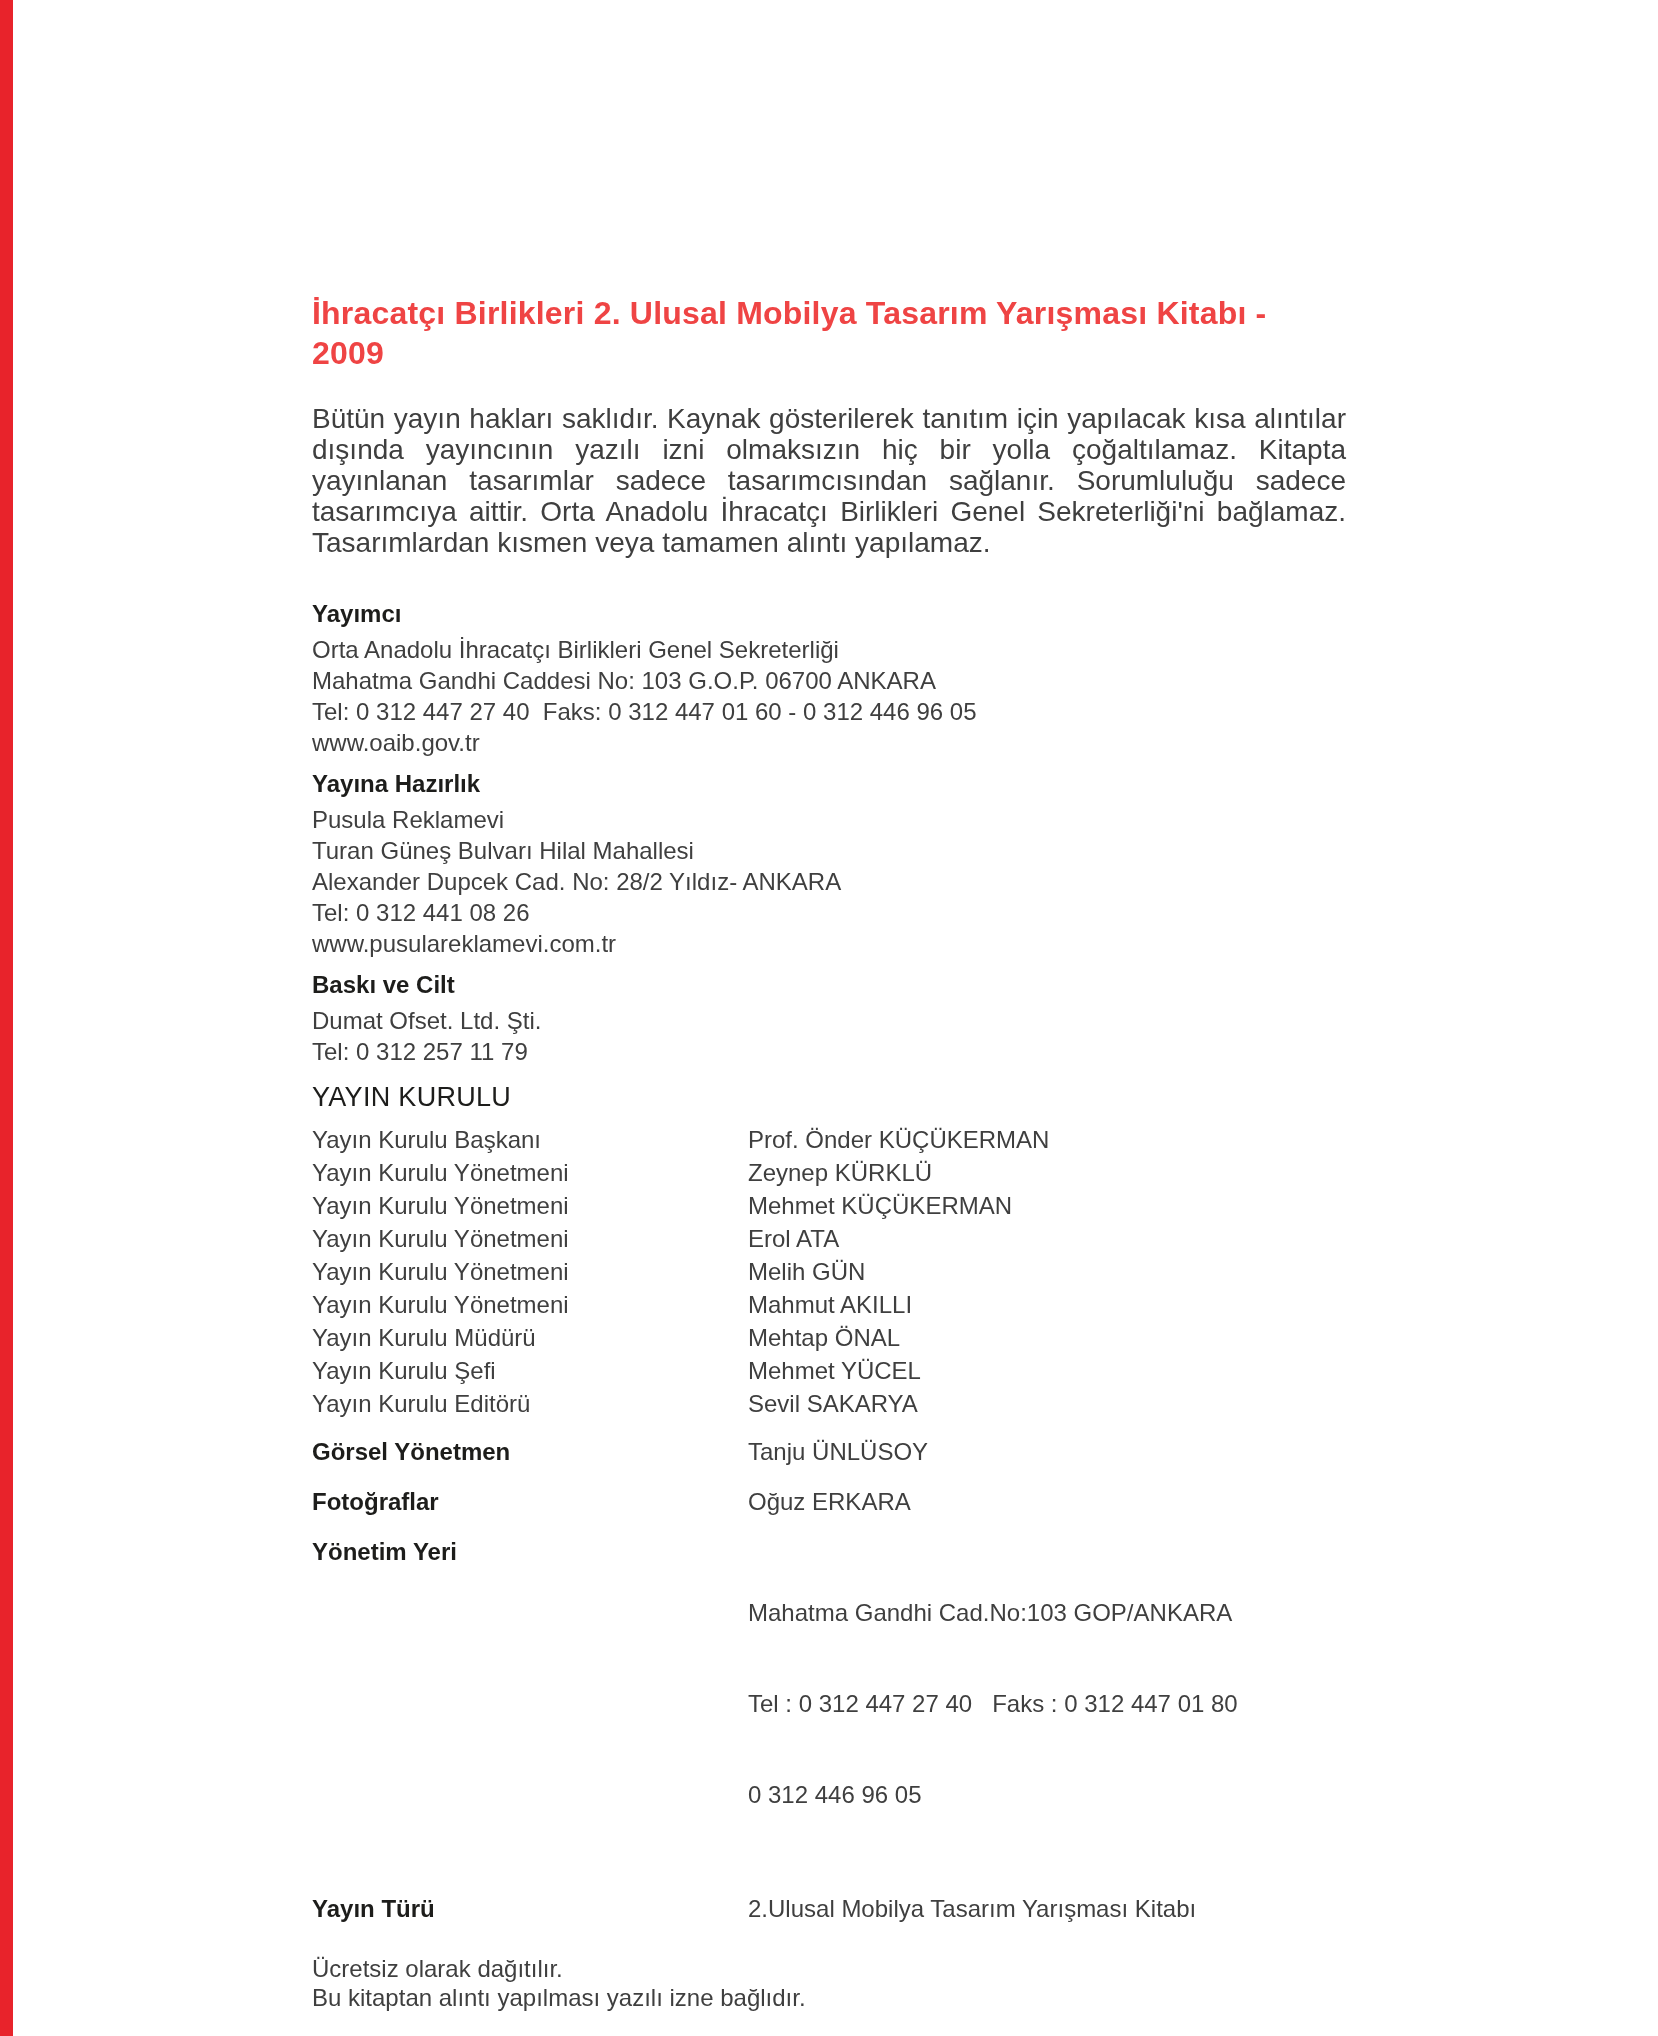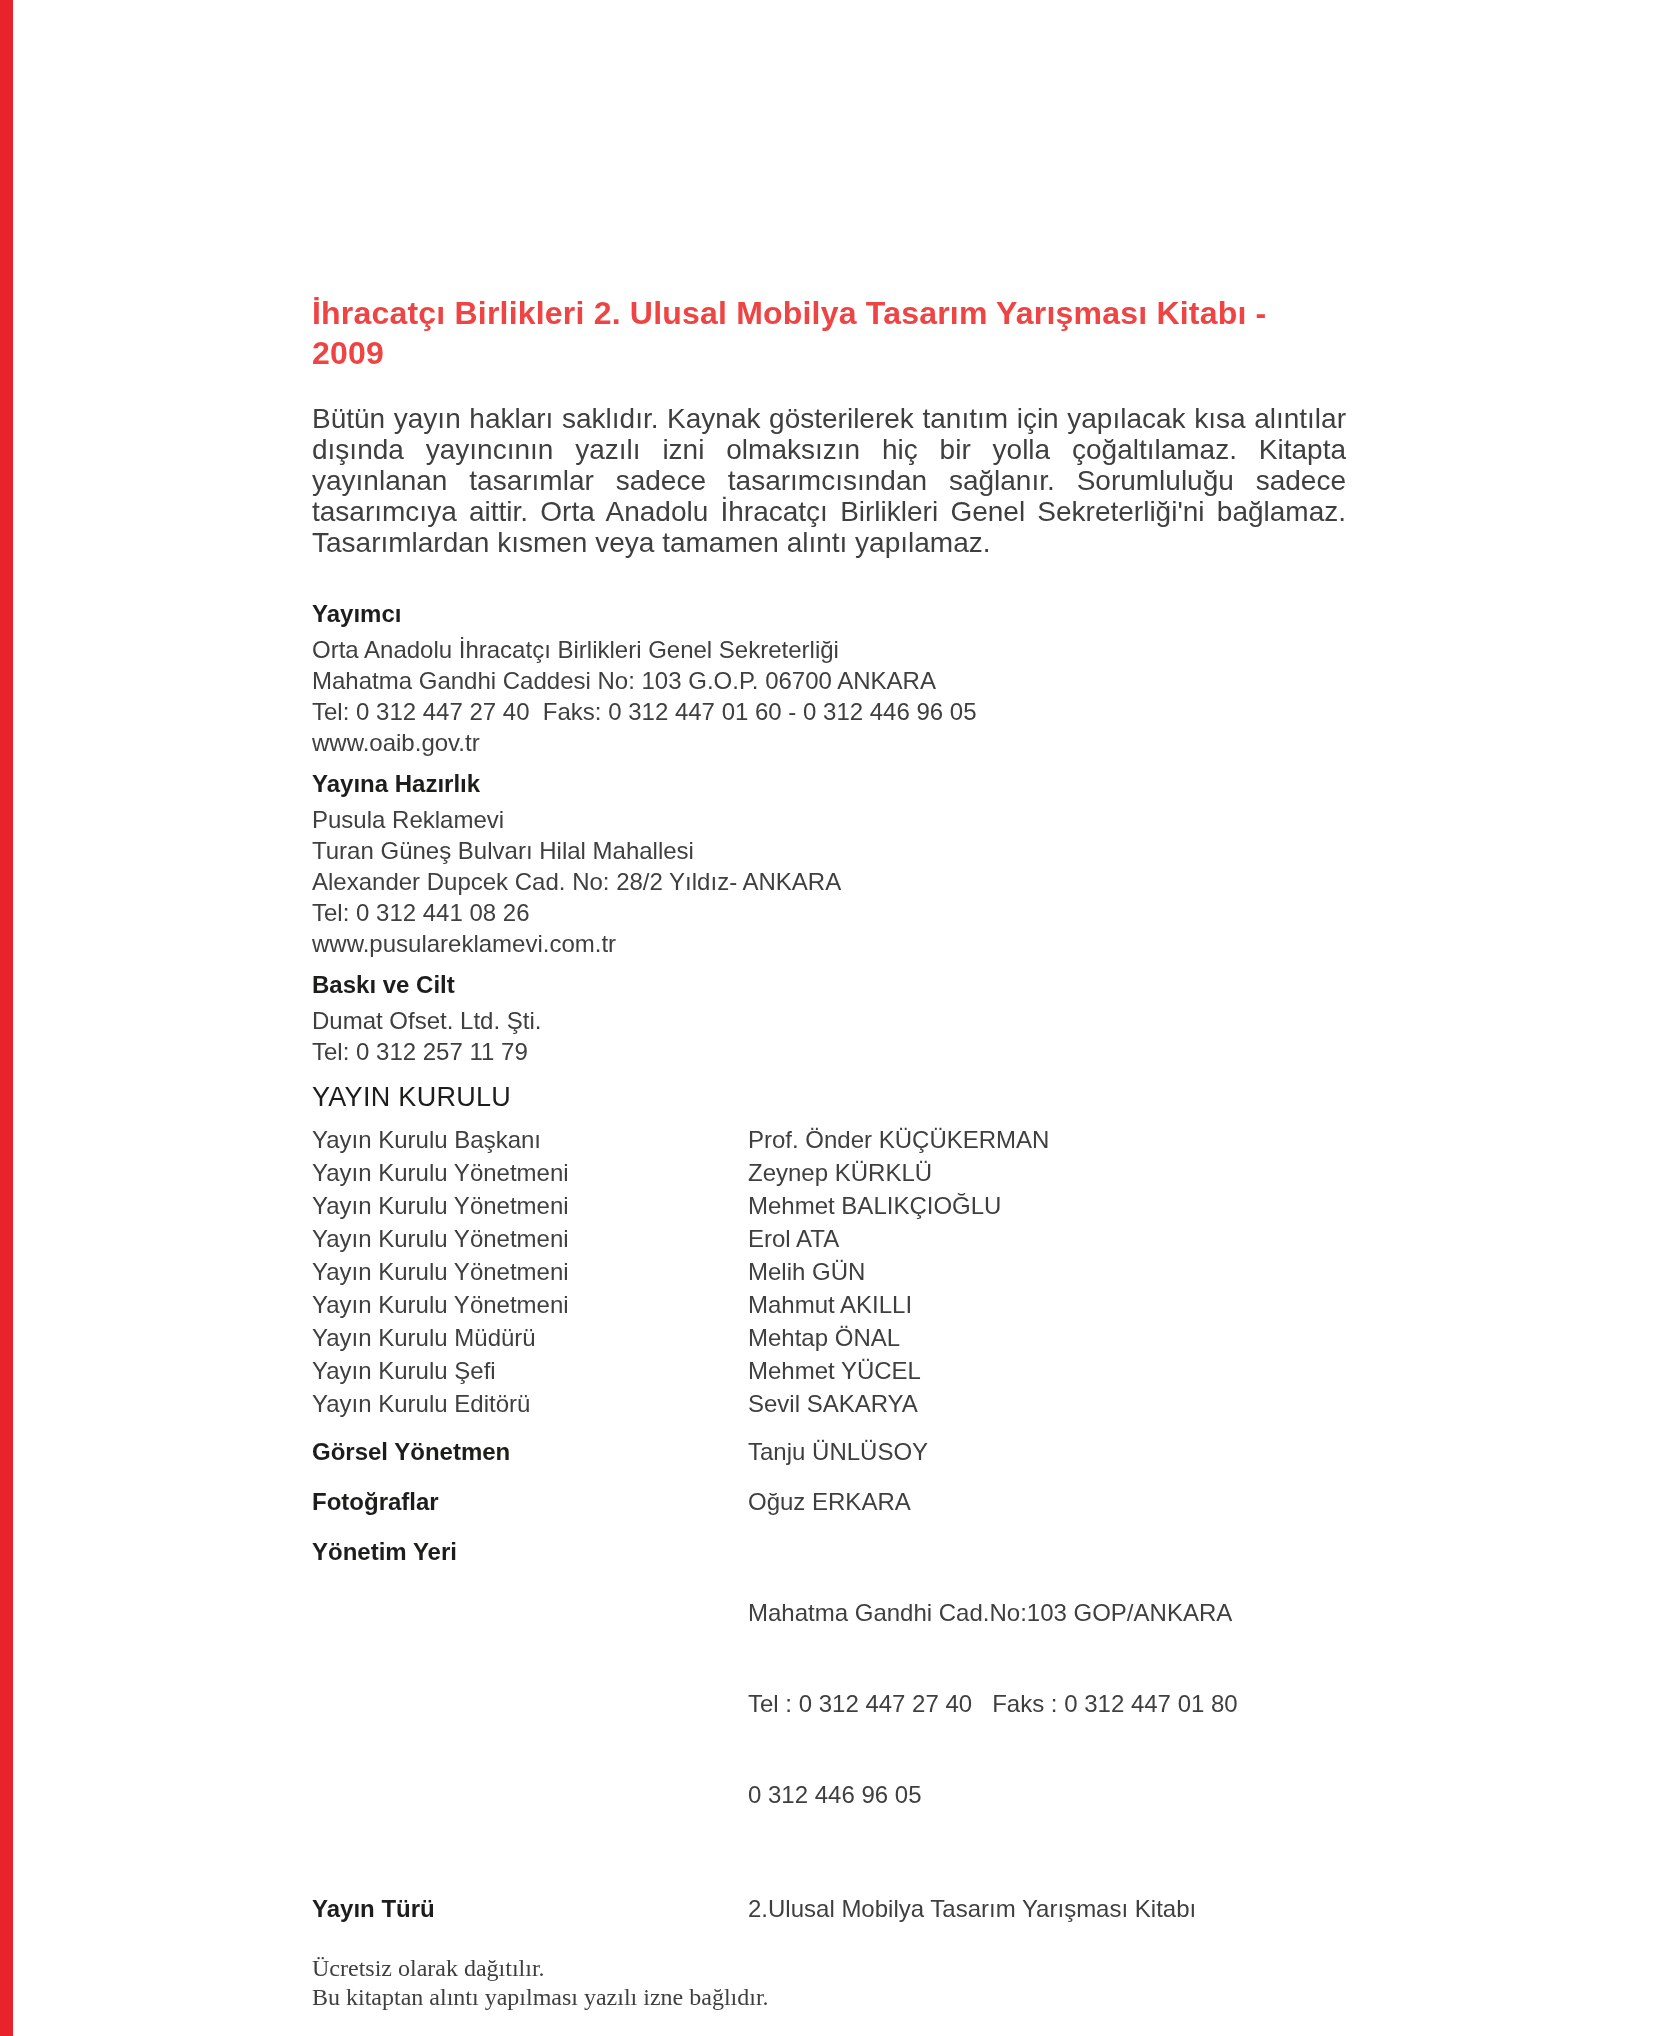--- a/index.html
+++ b/index.html
@@ -67,21 +67,21 @@
   .credit-label {
     font-weight:bold; color:#1d1d1b;
   }
   .credit-value { color:#3f3f3f; white-space:pre-wrap; }
   .credit-multiline { width:492px; }
   .credit-multiline .vline {
     font-size:24px; line-height:29px; white-space:pre-wrap;
   }
   .credit-multiline .vline.right { text-align:left; }
   .footer-lines { margin-top:30px; }
-  .footer-lines .line { line-height:29px;font-family:Liberation Serif, serif; }
+  .footer-lines .line { line-height:29px; }
 </style>
 </head>
 <body>
 
 <div class="red-stripe"></div>
 
 <div class="content">
 
   <h1 class="page-title">İhracatçı Birlikleri 2. Ulusal Mobilya Tasarım Yarışması Kitabı - 2009</h1>
 
@@ -115,21 +115,21 @@
     <div class="board-row">
       <span>Yayın Kurulu Başkanı</span>
       <span>Prof. Önder KÜÇÜKERMAN</span>
     </div>
     <div class="board-row">
       <span>Yayın Kurulu Yönetmeni</span>
       <span>Zeynep KÜRKLÜ</span>
     </div>
     <div class="board-row">
       <span>Yayın Kurulu Yönetmeni</span>
-      <span>Mehmet BALIKÇIOĞLU</span>
+      <span>Mehmet KÜÇÜKERMAN</span>
     </div>
     <div class="board-row">
       <span>Yayın Kurulu Yönetmeni</span>
       <span>Erol ATA</span>
     </div>
     <div class="board-row">
       <span>Yayın Kurulu Yönetmeni</span>
       <span>Melih GÜN</span>
     </div>
     <div class="board-row">

